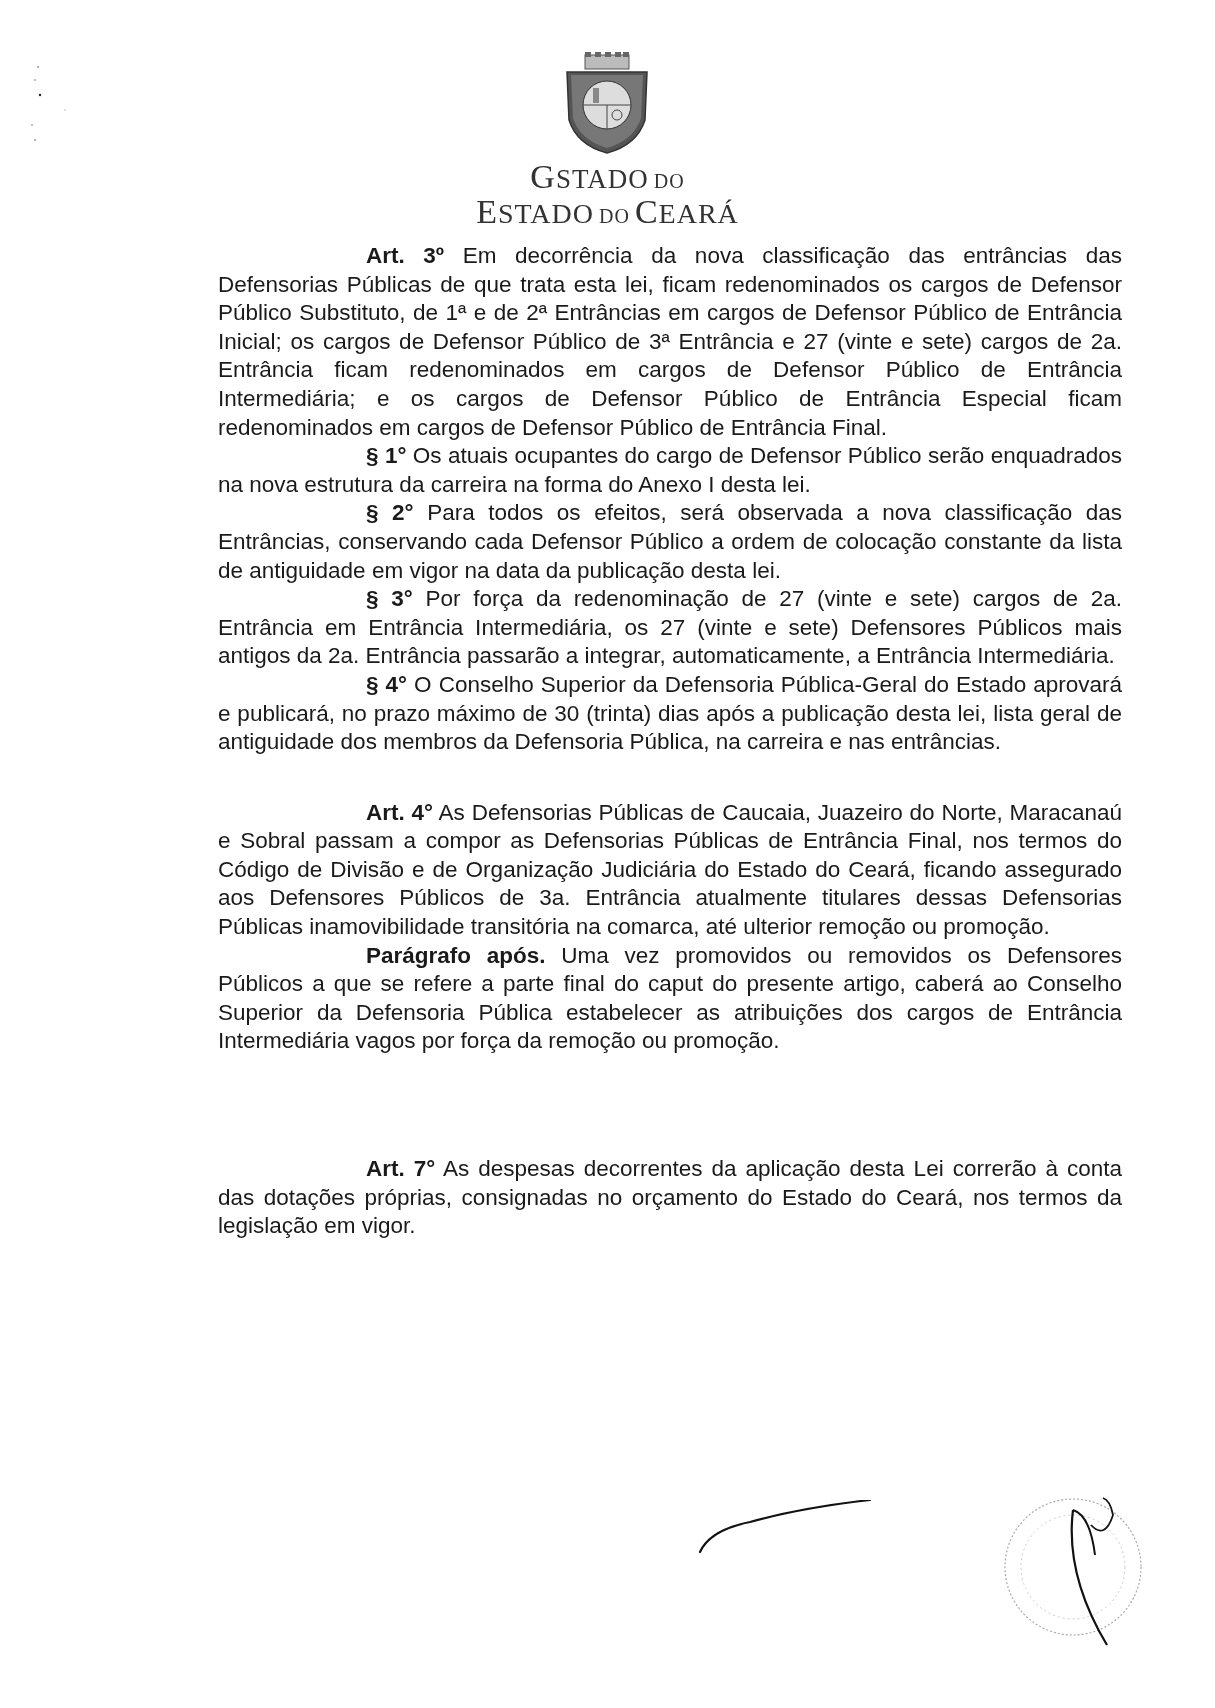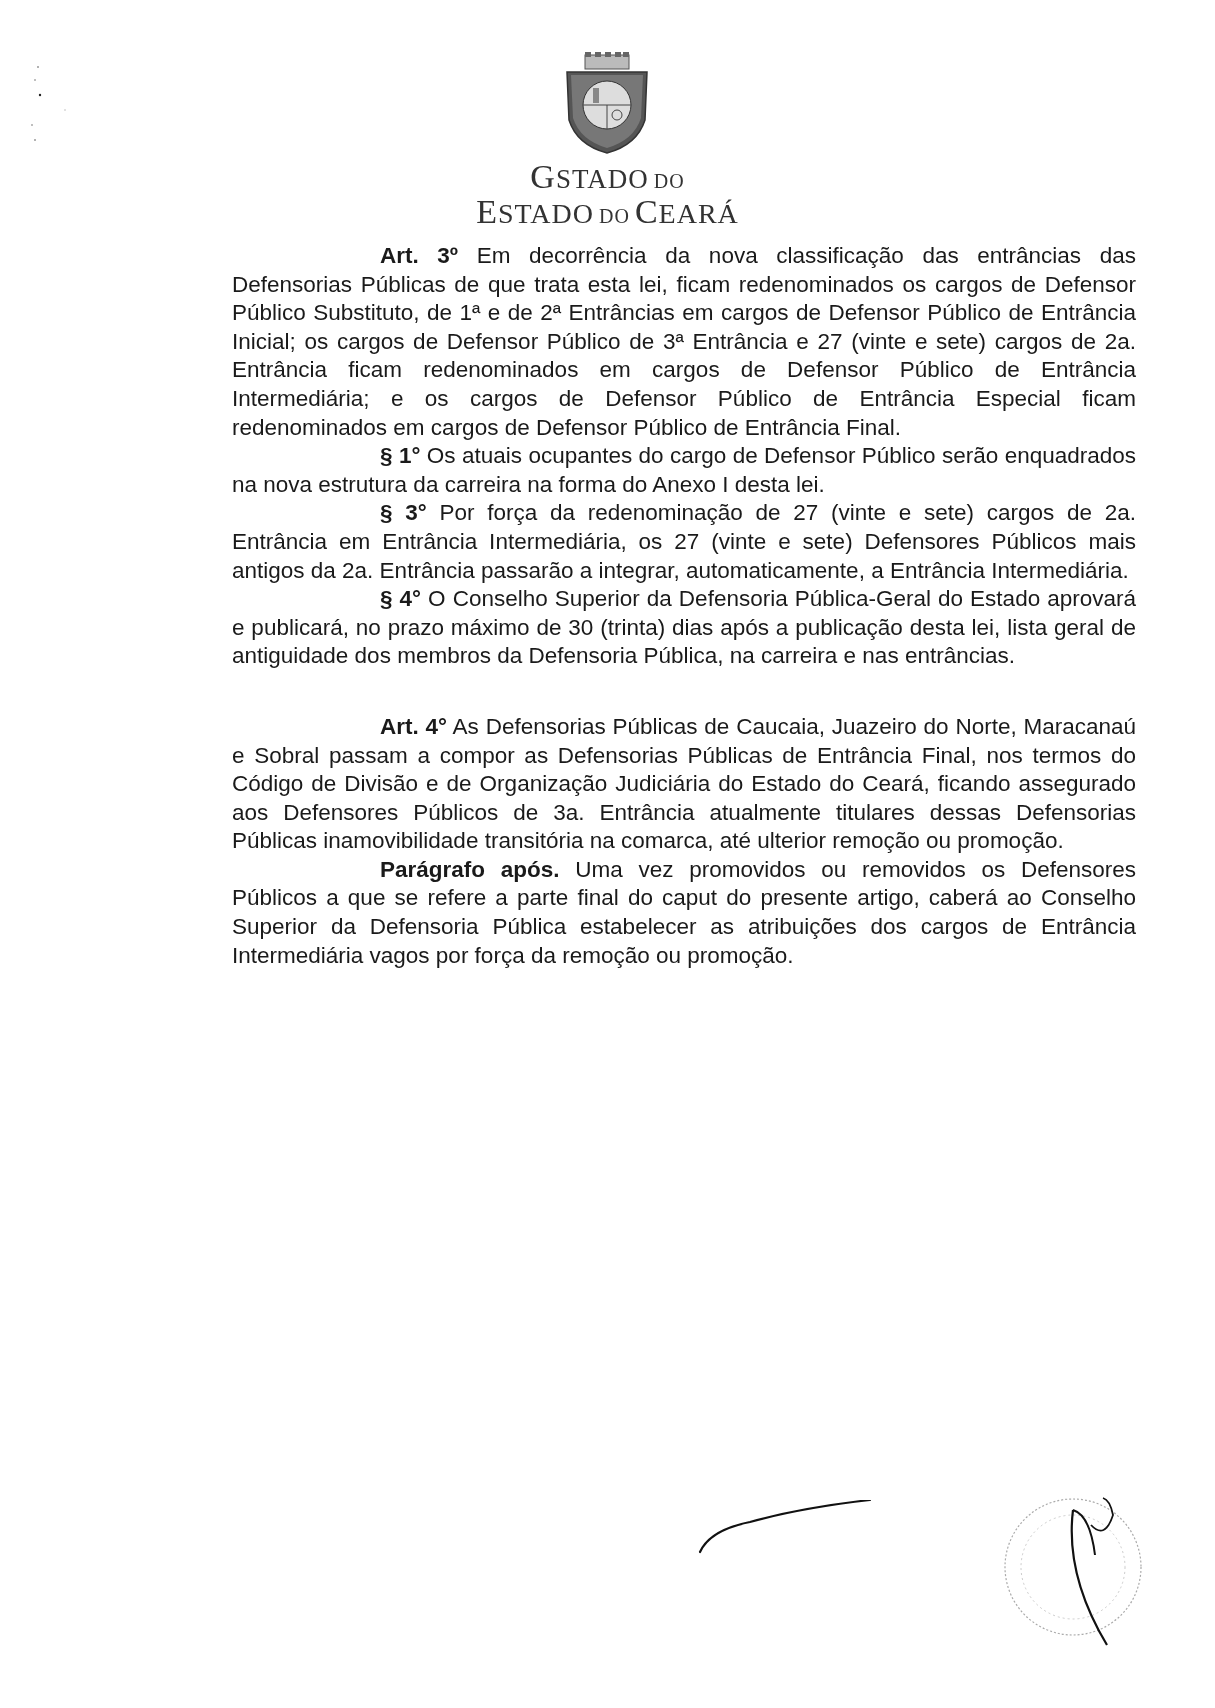--- a/index.html
+++ b/index.html
@@ -5,21 +5,21 @@
   html, body { margin: 0; padding: 0; background: #ffffff; }
   body { width: 1215px; height: 1708px; position: relative; overflow: hidden;
          font-family: "Liberation Sans", sans-serif; color: #111; }
   .crest { position: absolute; left: 607px; top: 50px; }
   .gov-title { position: absolute; left: 0; width: 1215px; text-align: center;
                font-family: "Liberation Serif", serif; color: #333; letter-spacing: 1px; }
   .gov-line1 { top: 158px; }
   .gov-line2 { top: 193px; }
   .big { font-size: 34px; }
   .small { font-size: 24px; }
-  .body-text { position: absolute; left: 232px; top: 242px; width: 904px;
+  .body-text { position: absolute; left: 218px; top: 242px; width: 904px;
                font-family: "Liberation Sans", sans-serif; font-size: 22.5px; line-height: 28.6px;
                color: #1a1a1a; }
   .para { text-align: justify; margin: 0; }
   .indent { text-indent: 148px; }
   .gap { height: 28px; }
   b { font-weight: bold; }
   .sig { position: absolute; left: 690px; top: 1500px; }
   .stamp { position: absolute; left: 995px; top: 1495px; }
   .specks { position: absolute; left: 20px; top: 55px; }
 </style>
@@ -66,35 +66,41 @@
 </div>
 
 <div class="body-text">
   <p class="para indent">
     <b>Art. 3º</b><span> Em decorrência da nova classificação das entrâncias das Defensorias Públicas de que trata esta lei, ficam redenominados os cargos de Defensor Público Substituto, de 1ª e de 2ª Entrâncias em cargos de Defensor Público de Entrância Inicial; os cargos de Defensor Público de 3ª Entrância e 27 (vinte e sete) cargos de 2a. Entrância ficam redenominados em cargos de Defensor Público de Entrância Intermediária; e os cargos de Defensor Público de Entrância Especial ficam redenominados em cargos de Defensor Público de Entrância Final.</span>
   </p>
   <p class="para indent">
     <b>§ 1°</b><span> Os atuais ocupantes do cargo de Defensor Público serão enquadrados na nova estrutura da carreira na forma do Anexo I desta lei.</span>
   </p>
   <p class="para indent">
+    <b>§ 2°</b><span> Para todos os efeitos, será observada a nova classificação das Entrâncias, conservando cada Defensor Público a ordem de colocação constante da lista de antiguidade em vigor na data da publicação desta lei.</span>
+  </p>
+  <p class="para indent">
     <b>§ 3°</b><span> Por força da redenominação de 27 (vinte e sete) cargos de 2a. Entrância em Entrância Intermediária, os 27 (vinte e sete) Defensores Públicos mais antigos da 2a. Entrância passarão a integrar, automaticamente, a Entrância Intermediária.</span>
   </p>
   <p class="para indent">
     <b>§ 4°</b><span> O Conselho Superior da Defensoria Pública-Geral do Estado aprovará e publicará, no prazo máximo de 30 (trinta) dias após a publicação desta lei, lista geral de antiguidade dos membros da Defensoria Pública, na carreira e nas entrâncias.</span>
   </p>
   <div class="gap" style="height:42px"></div>
   <p class="para indent">
     <b>Art. 4°</b><span> As Defensorias Públicas de Caucaia, Juazeiro do Norte, Maracanaú e Sobral passam a compor as Defensorias Públicas de Entrância Final, nos termos do Código de Divisão e de Organização Judiciária do Estado do Ceará, ficando assegurado aos Defensores Públicos de 3a. Entrância atualmente titulares dessas Defensorias Públicas inamovibilidade transitória na comarca, até ulterior remoção ou promoção.</span>
   </p>
   <p class="para indent">
     <b>Parágrafo após.</b><span> Uma vez promovidos ou removidos os Defensores Públicos a que se refere a parte final do caput do presente artigo, caberá ao Conselho Superior da Defensoria Pública estabelecer as atribuições dos cargos de Entrância Intermediária vagos por força da remoção ou promoção.</span>
   </p>
   <div class="gap" style="height:33px"></div>
   <div class="gap" style="height:33px"></div>
   <div class="gap" style="height:33px"></div>
+  <p class="para indent">
+    <b>Art. 7°</b><span> As despesas decorrentes da aplicação desta Lei correrão à conta das dotações próprias, consignadas no orçamento do Estado do Ceará, nos termos da legislação em vigor.</span>
+  </p>
 </div>
 
 <div class="sig">
   <svg width="200" height="60" viewBox="0 0 200 60">
     <path d="M10,52 Q20,30 60,22 Q110,8 180,0" fill="none" stroke="#111" stroke-width="2.2" stroke-linecap="round"></path>
   </svg>
 </div>
 
 <div class="stamp">
   <svg width="160" height="160" viewBox="0 0 160 160">

